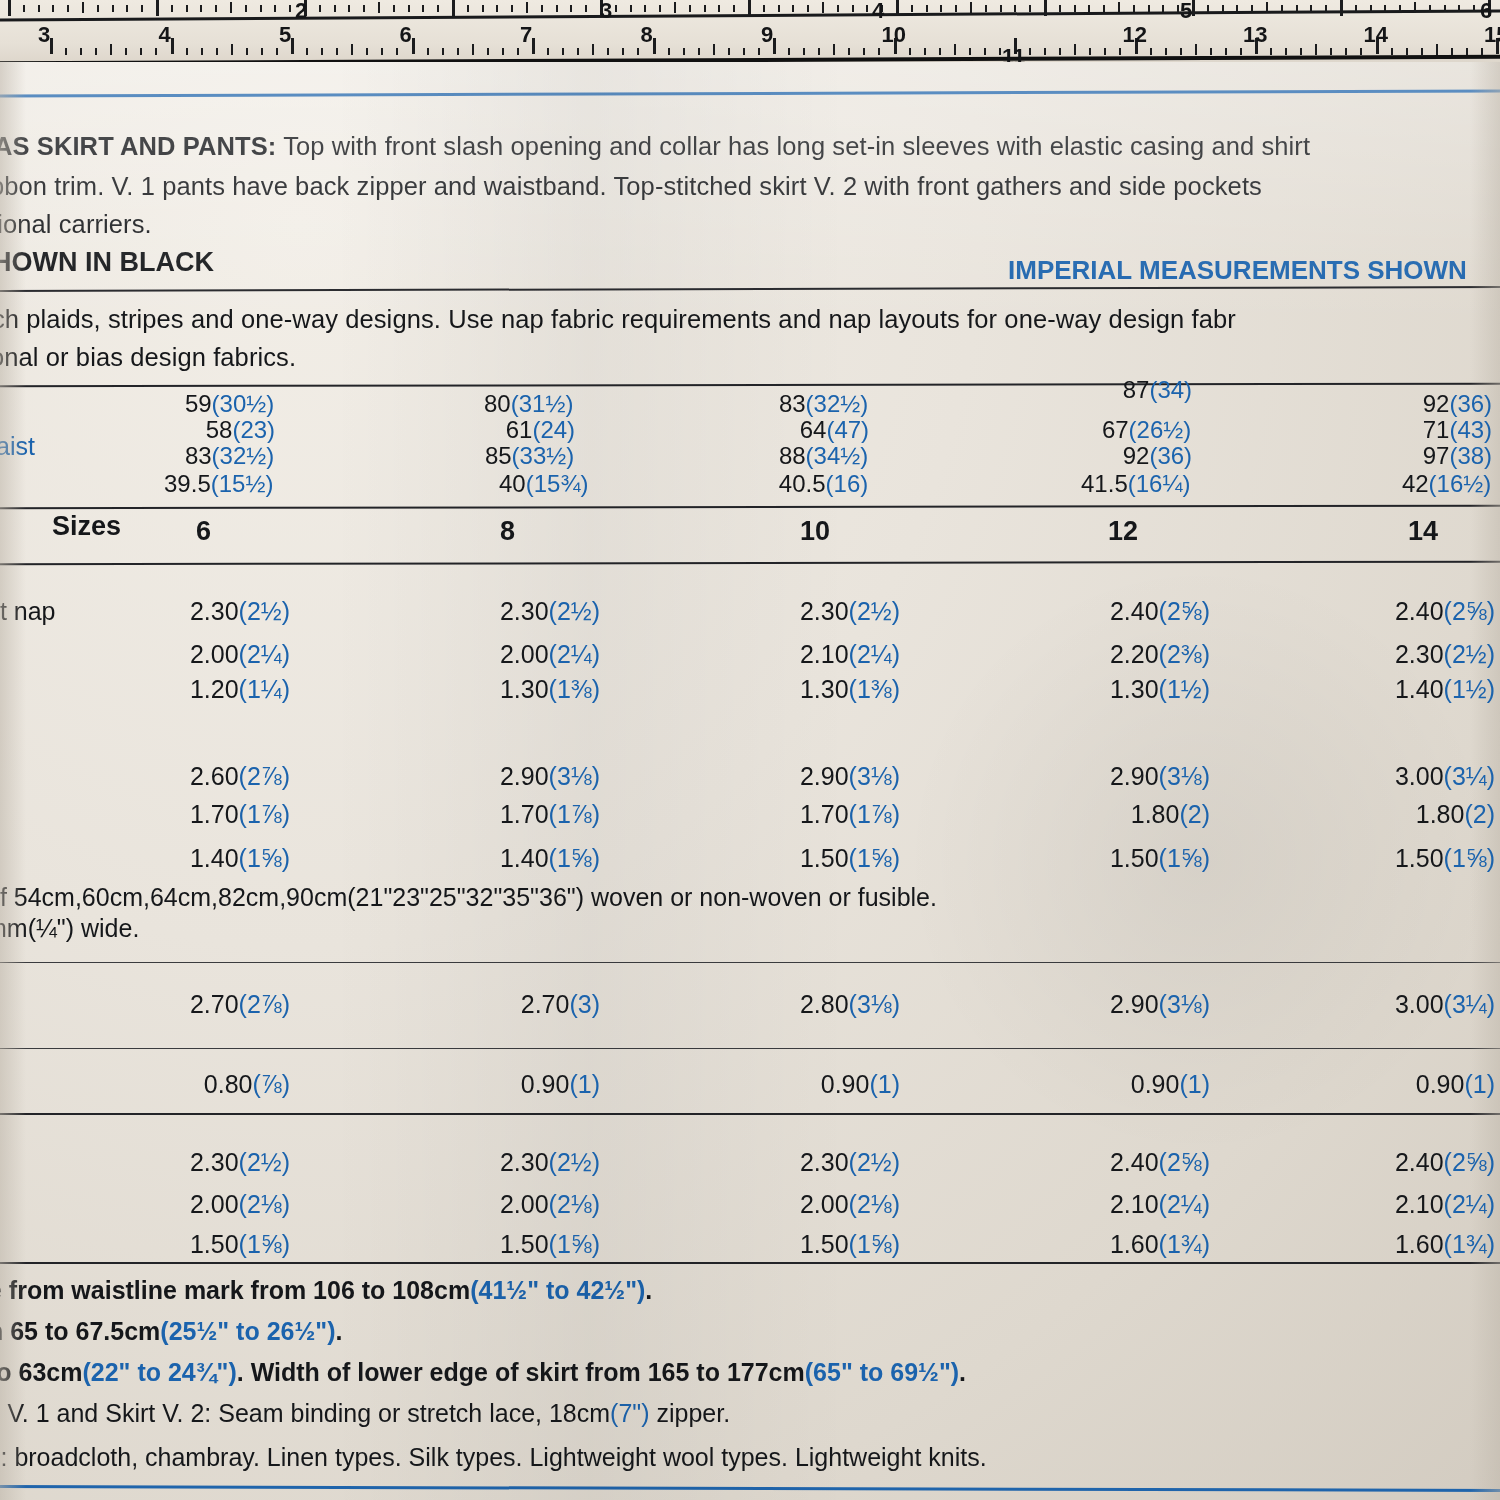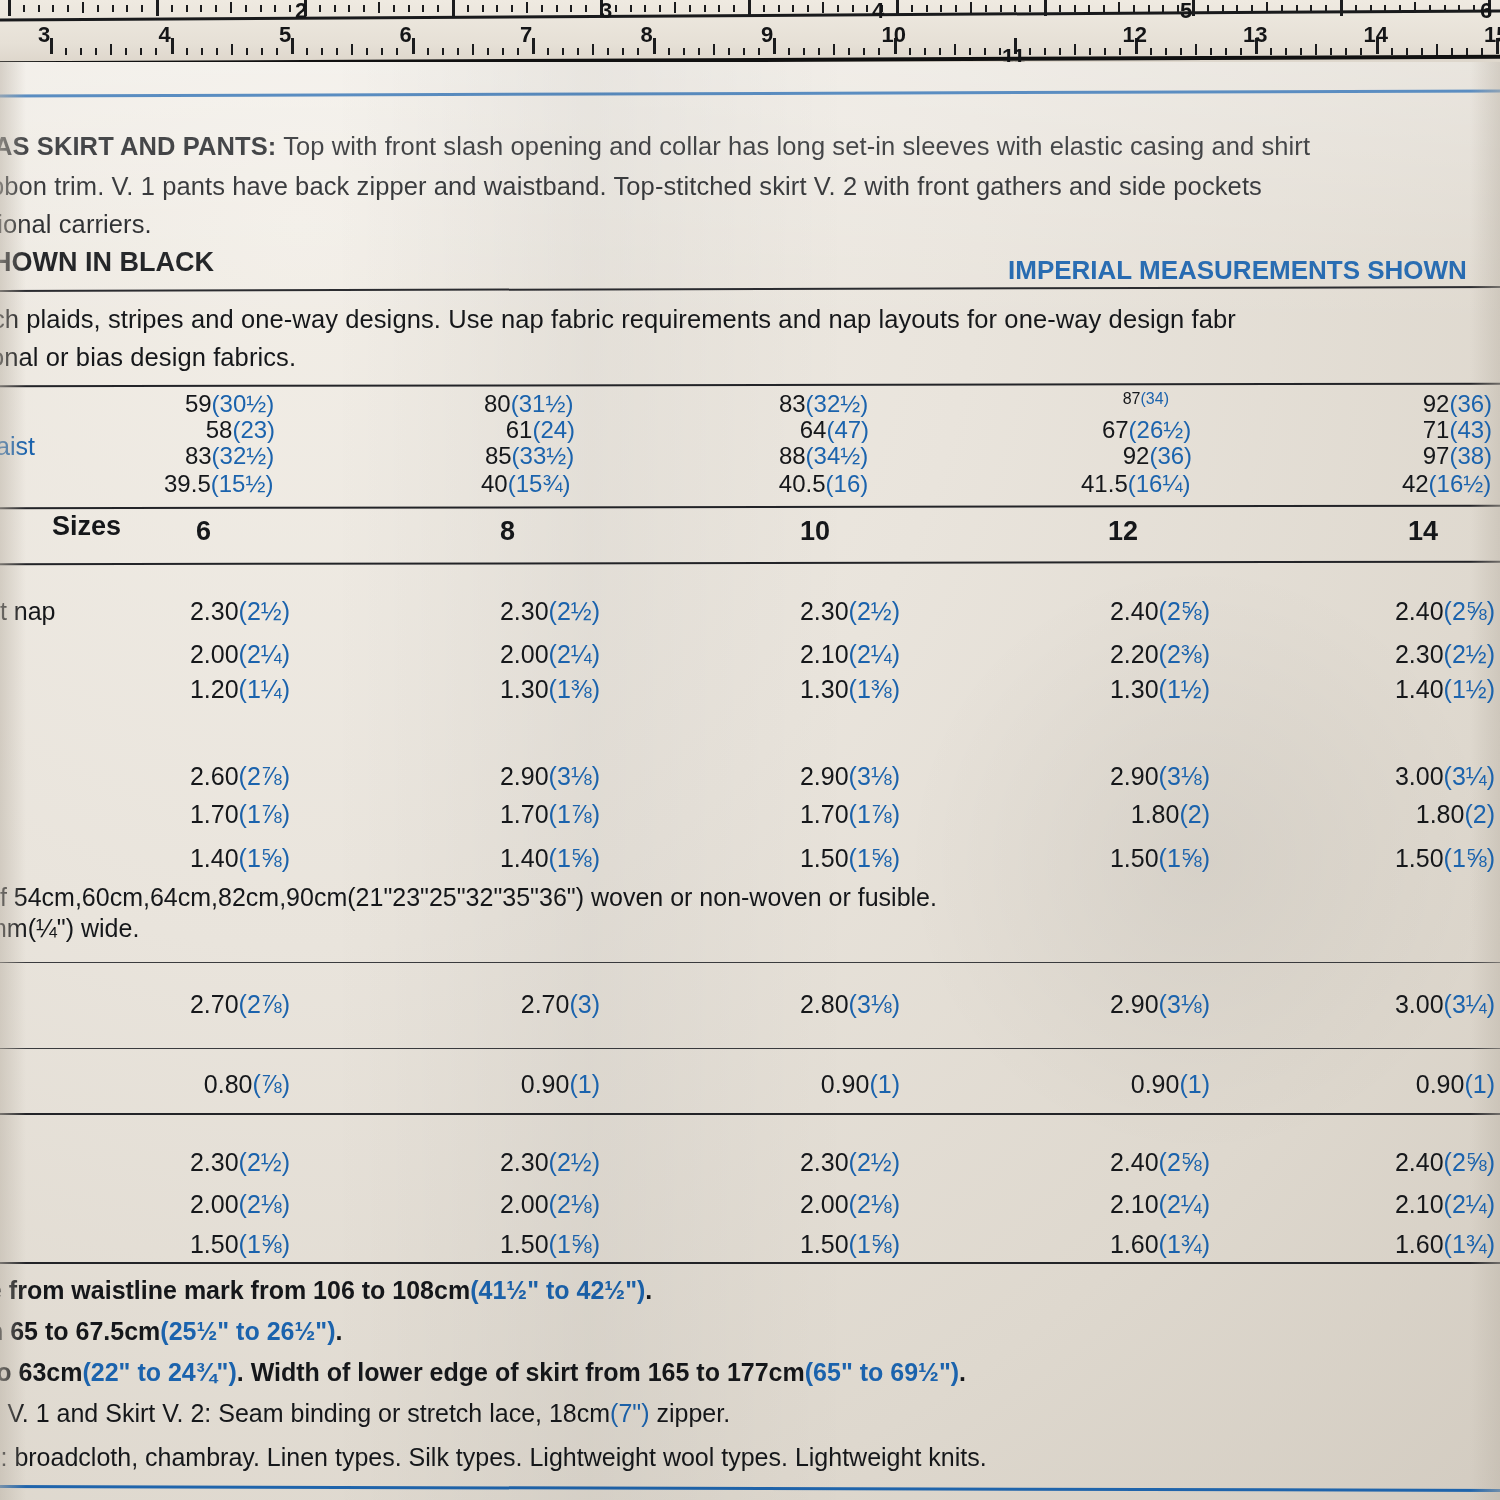--- a/index.html
+++ b/index.html
@@ -427,26 +427,26 @@
   <div class="shade" style="left:900px; top:560px; width:600px; height:600px; background:radial-gradient(ellipse at 50% 50%, rgba(0,0,0,.05), rgba(0,0,0,0) 70%);"></div>
   <div class="left-fade"></div>
   <div class="right-fade"></div>
 <div class="cell" style="left: 184.875px; top: 390px; font-size: 24px;"><span class="mainv">59</span><span class="paren">(30½)</span></div>
     <div class="cell" style="left: 205.719px; top: 416px; font-size: 24px;"><span class="mainv">58</span><span class="paren">(23)</span></div>
     <div class="cell" style="left: 184.875px; top: 442px; font-size: 24px;"><span class="mainv">83</span><span class="paren">(32½)</span></div>
     <div class="cell" style="left: 164.016px; top: 470px; font-size: 24px;"><span class="mainv">39.5</span><span class="paren">(15½)</span></div>
     <div class="cell" style="left: 484px; top: 390px; font-size: 24px;"><span class="mainv">80</span><span class="paren">(31½)</span></div>
     <div class="cell" style="left: 505.719px; top: 416px; font-size: 24px;"><span class="mainv">61</span><span class="paren">(24)</span></div>
     <div class="cell" style="left: 484.875px; top: 442px; font-size: 24px;"><span class="mainv">85</span><span class="paren">(33½)</span></div>
-    <div class="cell" style="left: 481px; top: 470px; font-size: 24px;"><span class="mainv">40</span><span class="paren">(15¾)</span></div>
+    <div class="cell" style="left: 499px; top: 470px; font-size: 24px;"><span class="mainv">40</span><span class="paren">(15¾)</span></div>
     <div class="cell" style="left: 778.875px; top: 390px; font-size: 24px;"><span class="mainv">83</span><span class="paren">(32½)</span></div>
     <div class="cell" style="left: 799.719px; top: 416px; font-size: 24px;"><span class="mainv">64</span><span class="paren">(47)</span></div>
     <div class="cell" style="left: 778.875px; top: 442px; font-size: 24px;"><span class="mainv">88</span><span class="paren">(34½)</span></div>
     <div class="cell" style="left: 778.859px; top: 470px; font-size: 24px;"><span class="mainv">40.5</span><span class="paren">(16)</span></div>
-    <div class="cell" style="left: 1122.72px; top: 390px; font-size: 16px;"><span class="mainv">87</span><span class="paren">(34)</span></div>
+    <div class="cell" style="left: 1122.72px; top: 376px; font-size: 24px;"><span class="mainv">87</span><span class="paren">(34)</span></div>
     <div class="cell" style="left: 1101.88px; top: 416px; font-size: 24px;"><span class="mainv">67</span><span class="paren">(26½)</span></div>
     <div class="cell" style="left: 1122.72px; top: 442px; font-size: 24px;"><span class="mainv">92</span><span class="paren">(36)</span></div>
     <div class="cell" style="left: 1081.02px; top: 470px; font-size: 24px;"><span class="mainv">41.5</span><span class="paren">(16¼)</span></div>
     <div class="cell" style="left: 1422.72px; top: 390px; font-size: 24px;"><span class="mainv">92</span><span class="paren">(36)</span></div>
     <div class="cell" style="left: 1422.72px; top: 416px; font-size: 24px;"><span class="mainv">71</span><span class="paren">(43)</span></div>
     <div class="cell" style="left: 1422.72px; top: 442px; font-size: 24px;"><span class="mainv">97</span><span class="paren">(38)</span></div>
     <div class="cell" style="left: 1401.88px; top: 470px; font-size: 24px;"><span class="mainv">42</span><span class="paren">(16½)</span></div>
     <div class="sizehdr" style="left: 196px; top: 516px;">6</div>
     <div class="sizehdr" style="left: 500px; top: 516px;">8</div>
     <div class="sizehdr" style="left: 800px; top: 516px;">10</div>

